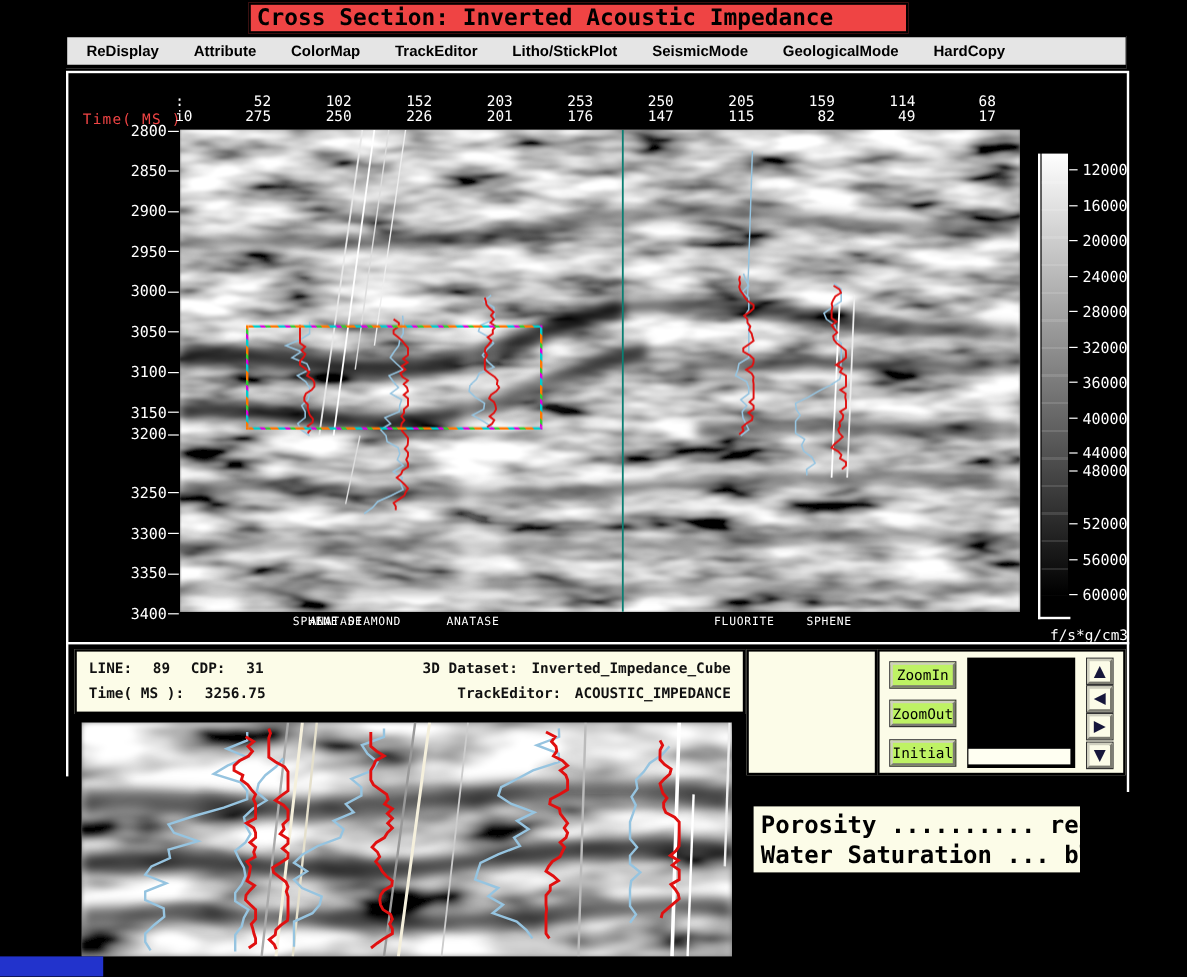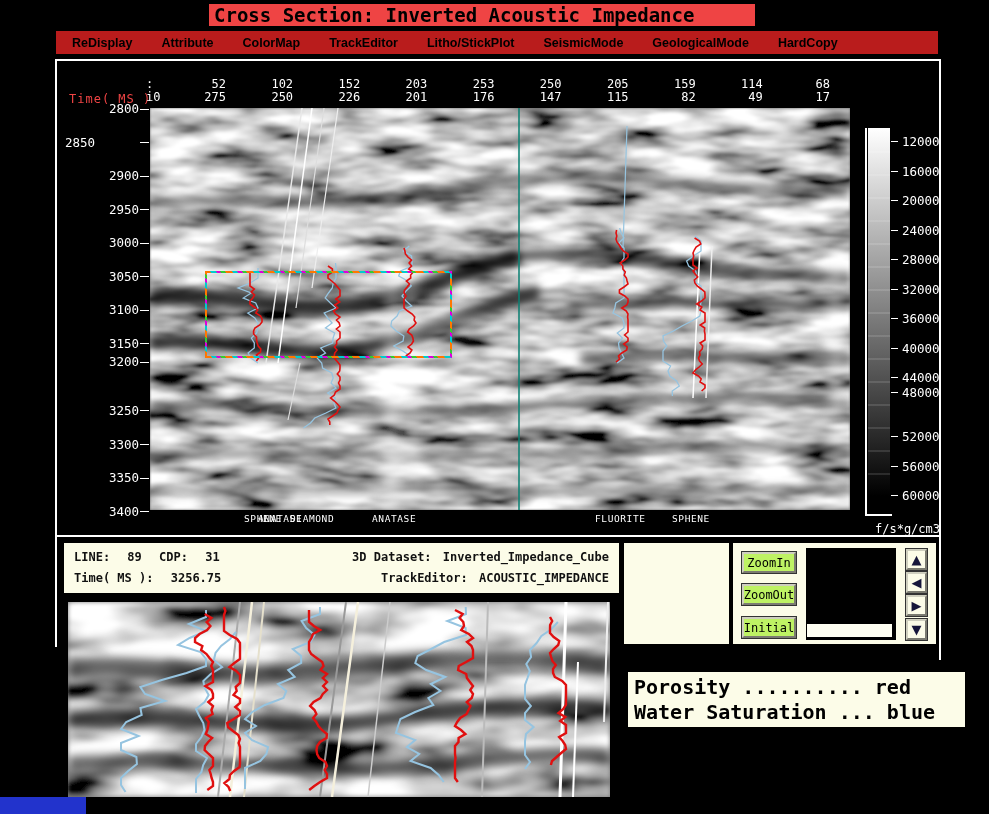--- a/index.html
+++ b/index.html
@@ -3,21 +3,21 @@
 <meta charset="utf-8">
 <style>
   html,body{margin:0;padding:0;background:#000;}
   #screen{position:relative;width:989px;height:814px;background:#000;overflow:hidden;
           font-family:"DejaVu Sans Mono",monospace;}
   
   .title-box{position:absolute;left:207px;top:2px;width:550px;height:26px;background:#ef4444;
              border:2px solid #000;box-sizing:border-box;display:flex;align-items:center;
              font:bold 19px "DejaVu Sans Mono",monospace;color:#000;padding-left:5px;white-space:nowrap;}
   
-  .menu-bar{position:absolute;left:55px;top:30px;width:884px;height:27px;background:#b91c1c;
+  .menu-bar{position:absolute;left:55px;top:30px;width:884px;height:27px;background:#e5e5e5;
             border:1px solid #000;border-bottom:3px solid #000;box-sizing:border-box;
             display:flex;align-items:center;gap:29px;padding-left:16px;}
   .menu-item{font:bold 12.5px "Liberation Sans",sans-serif;color:#000;cursor:default;white-space:nowrap;}
   
   .main-panel{position:absolute;left:55px;top:59px;width:886px;height:478px;background:#000;
               border:2px solid #fff;box-sizing:border-box;}
   .frame-ext{position:absolute;width:2px;background:#fff;}
   .axis-title{position:absolute;left:12px;top:31px;font:12px "DejaVu Sans Mono",monospace;color:#ef4444;letter-spacing:1px;}
   .cdp-axis{position:absolute;left:0;top:0;width:100%;height:46px;}
   .cdp-col{position:absolute;width:40px;text-align:right;font:12px "DejaVu Sans Mono",monospace;
@@ -60,21 +60,21 @@
                   border:2px solid #000;box-sizing:border-box;}
   .ctl-btn{position:absolute;left:9px;width:54px;height:21px;background:#bef264;border:2px outset #cfcfbf;
            box-shadow:0 0 0 1px #333;display:flex;align-items:center;justify-content:center;
            font:12px "DejaVu Sans Mono",monospace;color:#000;cursor:default;box-sizing:border-box;}
   .thumb{position:absolute;left:73px;top:5px;width:90px;height:92px;background:#000;}
   .thumb-strip{position:absolute;left:1px;right:4px;bottom:3px;height:13px;background:#fffff2;}
   .arrow-btn{position:absolute;left:173px;width:21px;height:21px;background:#fcfce8;border:2px outset #cfcfbf;
              box-shadow:0 0 0 1px #333;display:flex;align-items:center;justify-content:center;
              font:13px "DejaVu Sans",sans-serif;color:#16163a;cursor:default;box-sizing:border-box;line-height:1;}
   
-  .legend{position:absolute;left:628px;top:672px;width:337px;height:55px;background:#fcfce8;
+  .legend{position:absolute;left:628px;top:672px;width:272px;height:55px;background:#fcfce8;
           font:bold 20px "DejaVu Sans Mono",monospace;color:#000;padding:3px 6px;box-sizing:border-box;
           display:flex;flex-direction:column;justify-content:space-around;white-space:pre;}
   
   .zoom-view{position:absolute;left:68px;top:602px;width:542px;height:195px;background:#777;overflow:hidden;}
   .zoom-view svg{position:absolute;left:0;top:0;}
   
   .blue-corner{position:absolute;left:0;top:797px;width:86px;height:17px;background:#2233cc;}
 </style>
 </head>
 <body>
@@ -160,21 +160,21 @@
         </div>
     </div>
 
     <div class="time-axis">
 
         <div class="time-tick" style="top: 41px;">
           <span>2800</span>
           <span class="tick-dash"></span>
         </div>
 
-        <div class="time-tick" style="top: 74.55px; gap: 44px;">
+        <div class="time-tick" style="top: 74.55px;">
           <span>2850</span>
           <span class="tick-dash"></span>
         </div>
 
         <div class="time-tick" style="top: 108.1px;">
           <span>2900</span>
           <span class="tick-dash"></span>
         </div>
 
         <div class="time-tick" style="top: 141.65px;">

